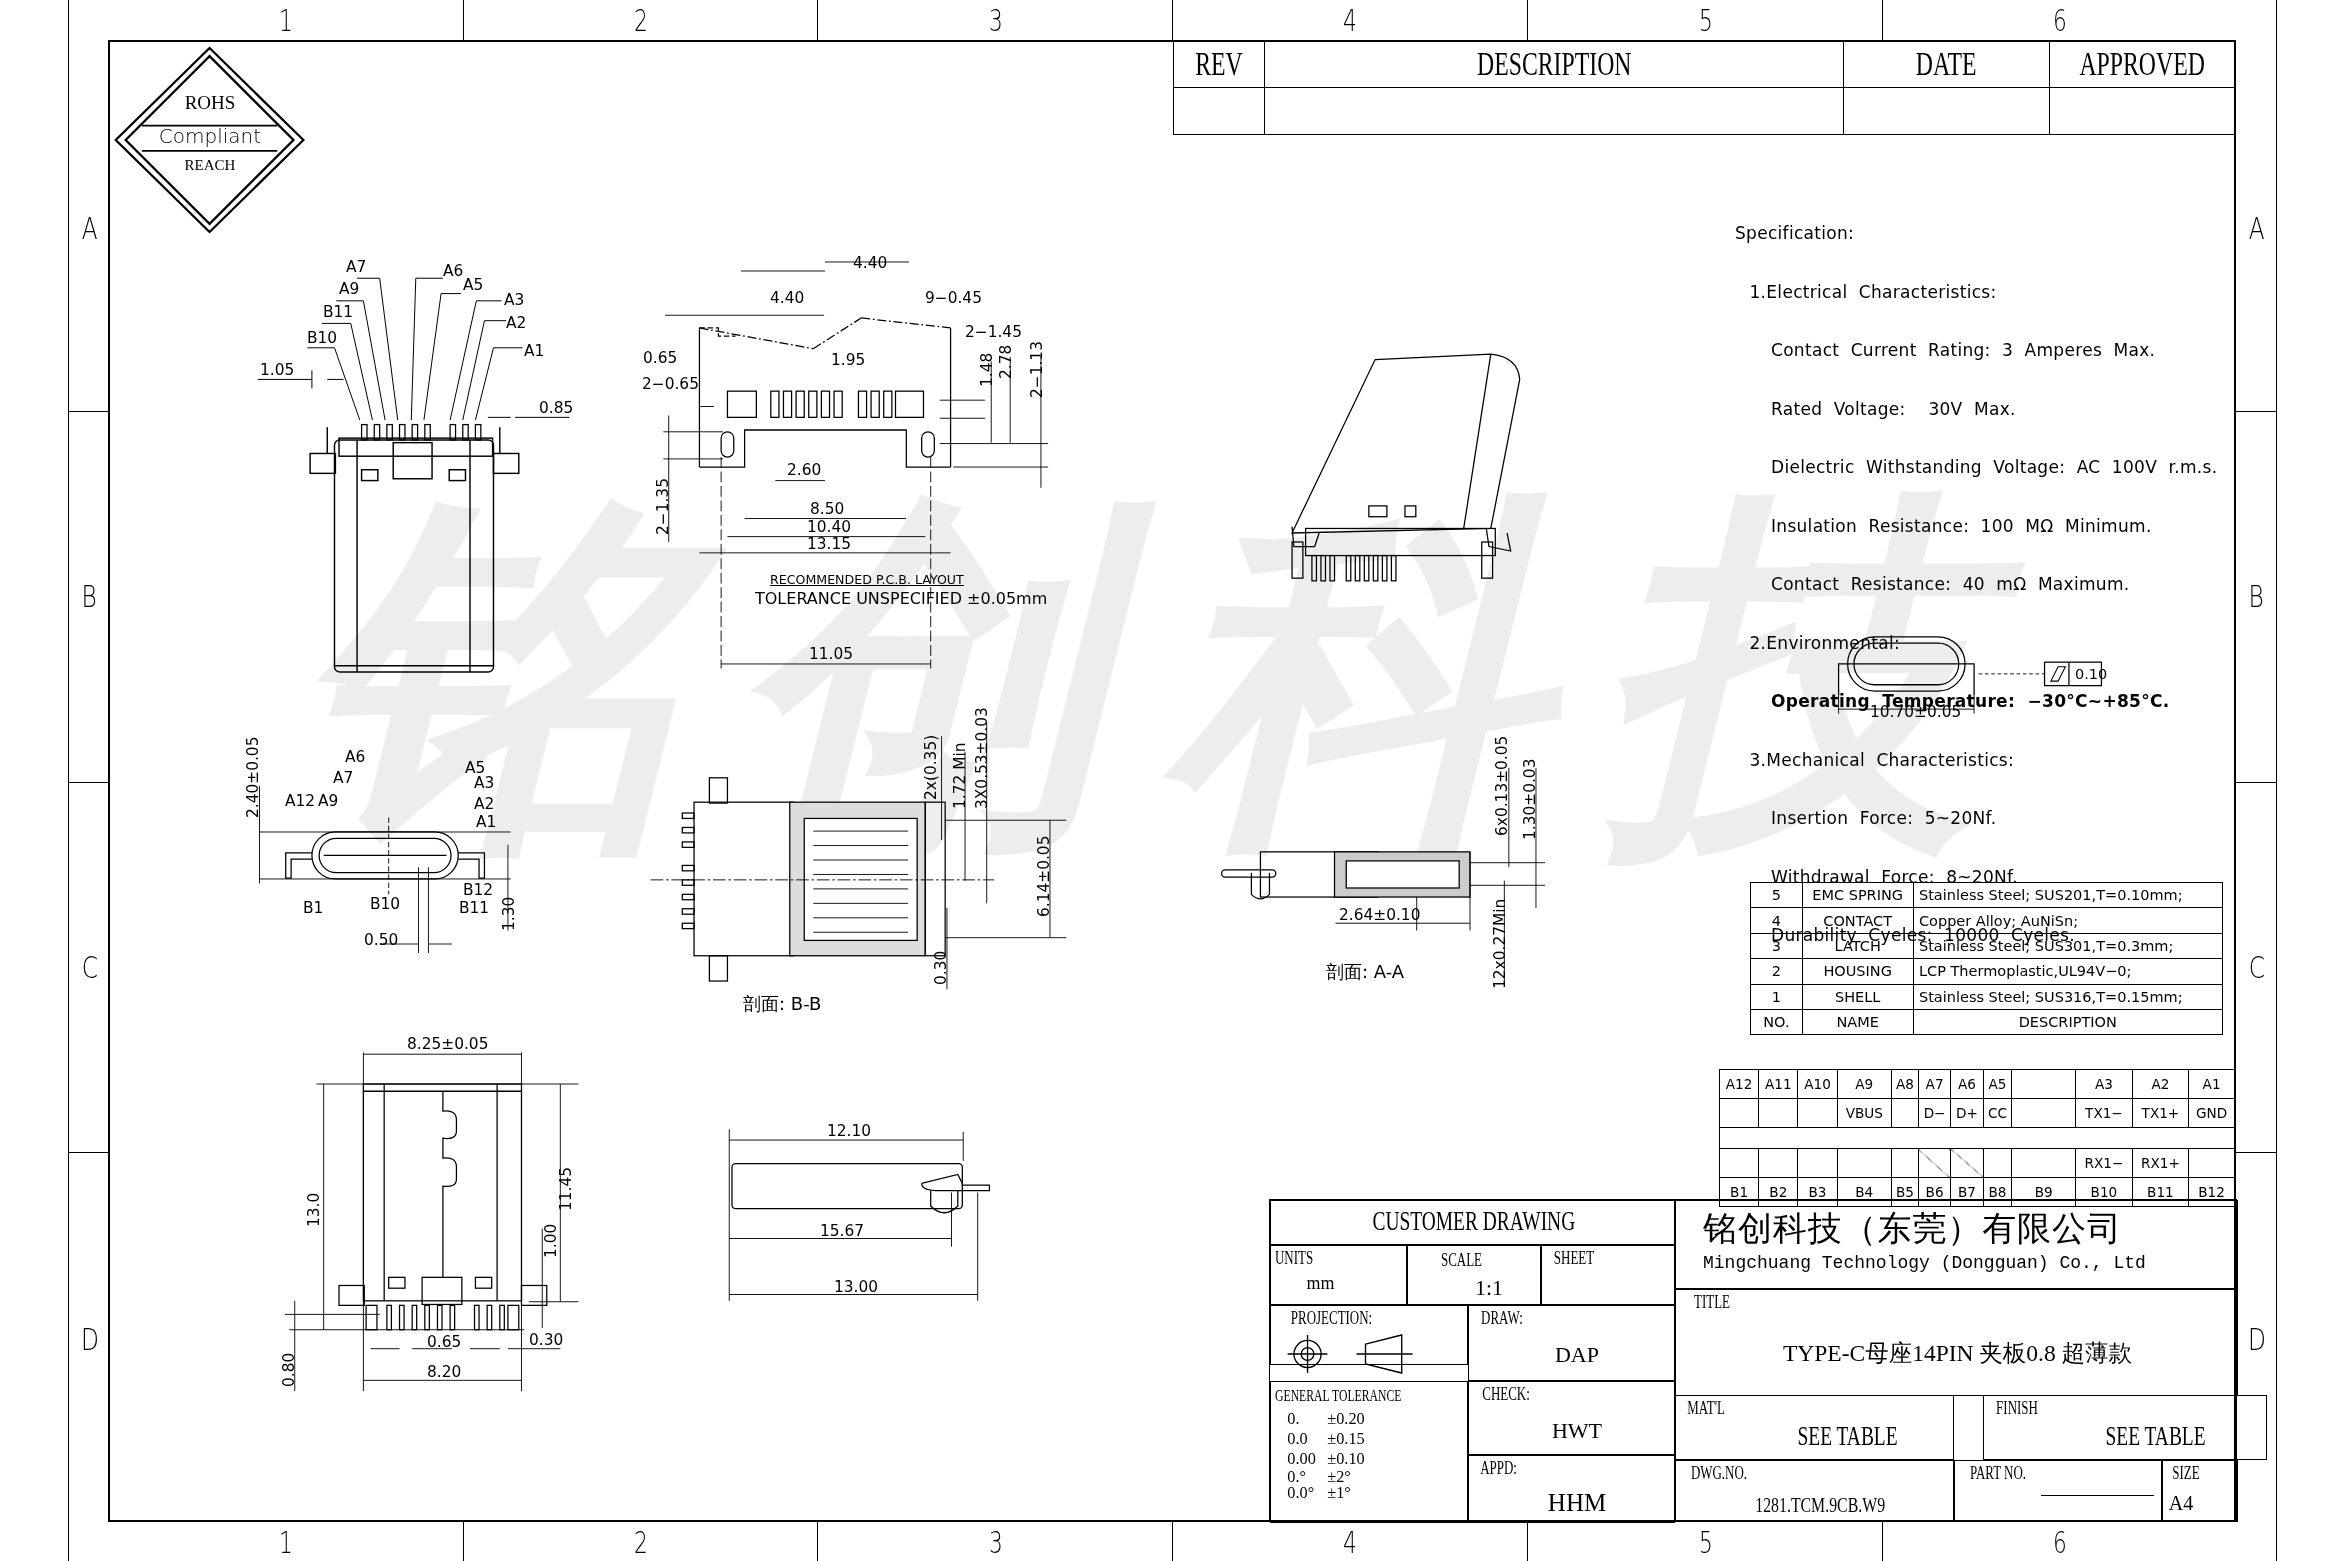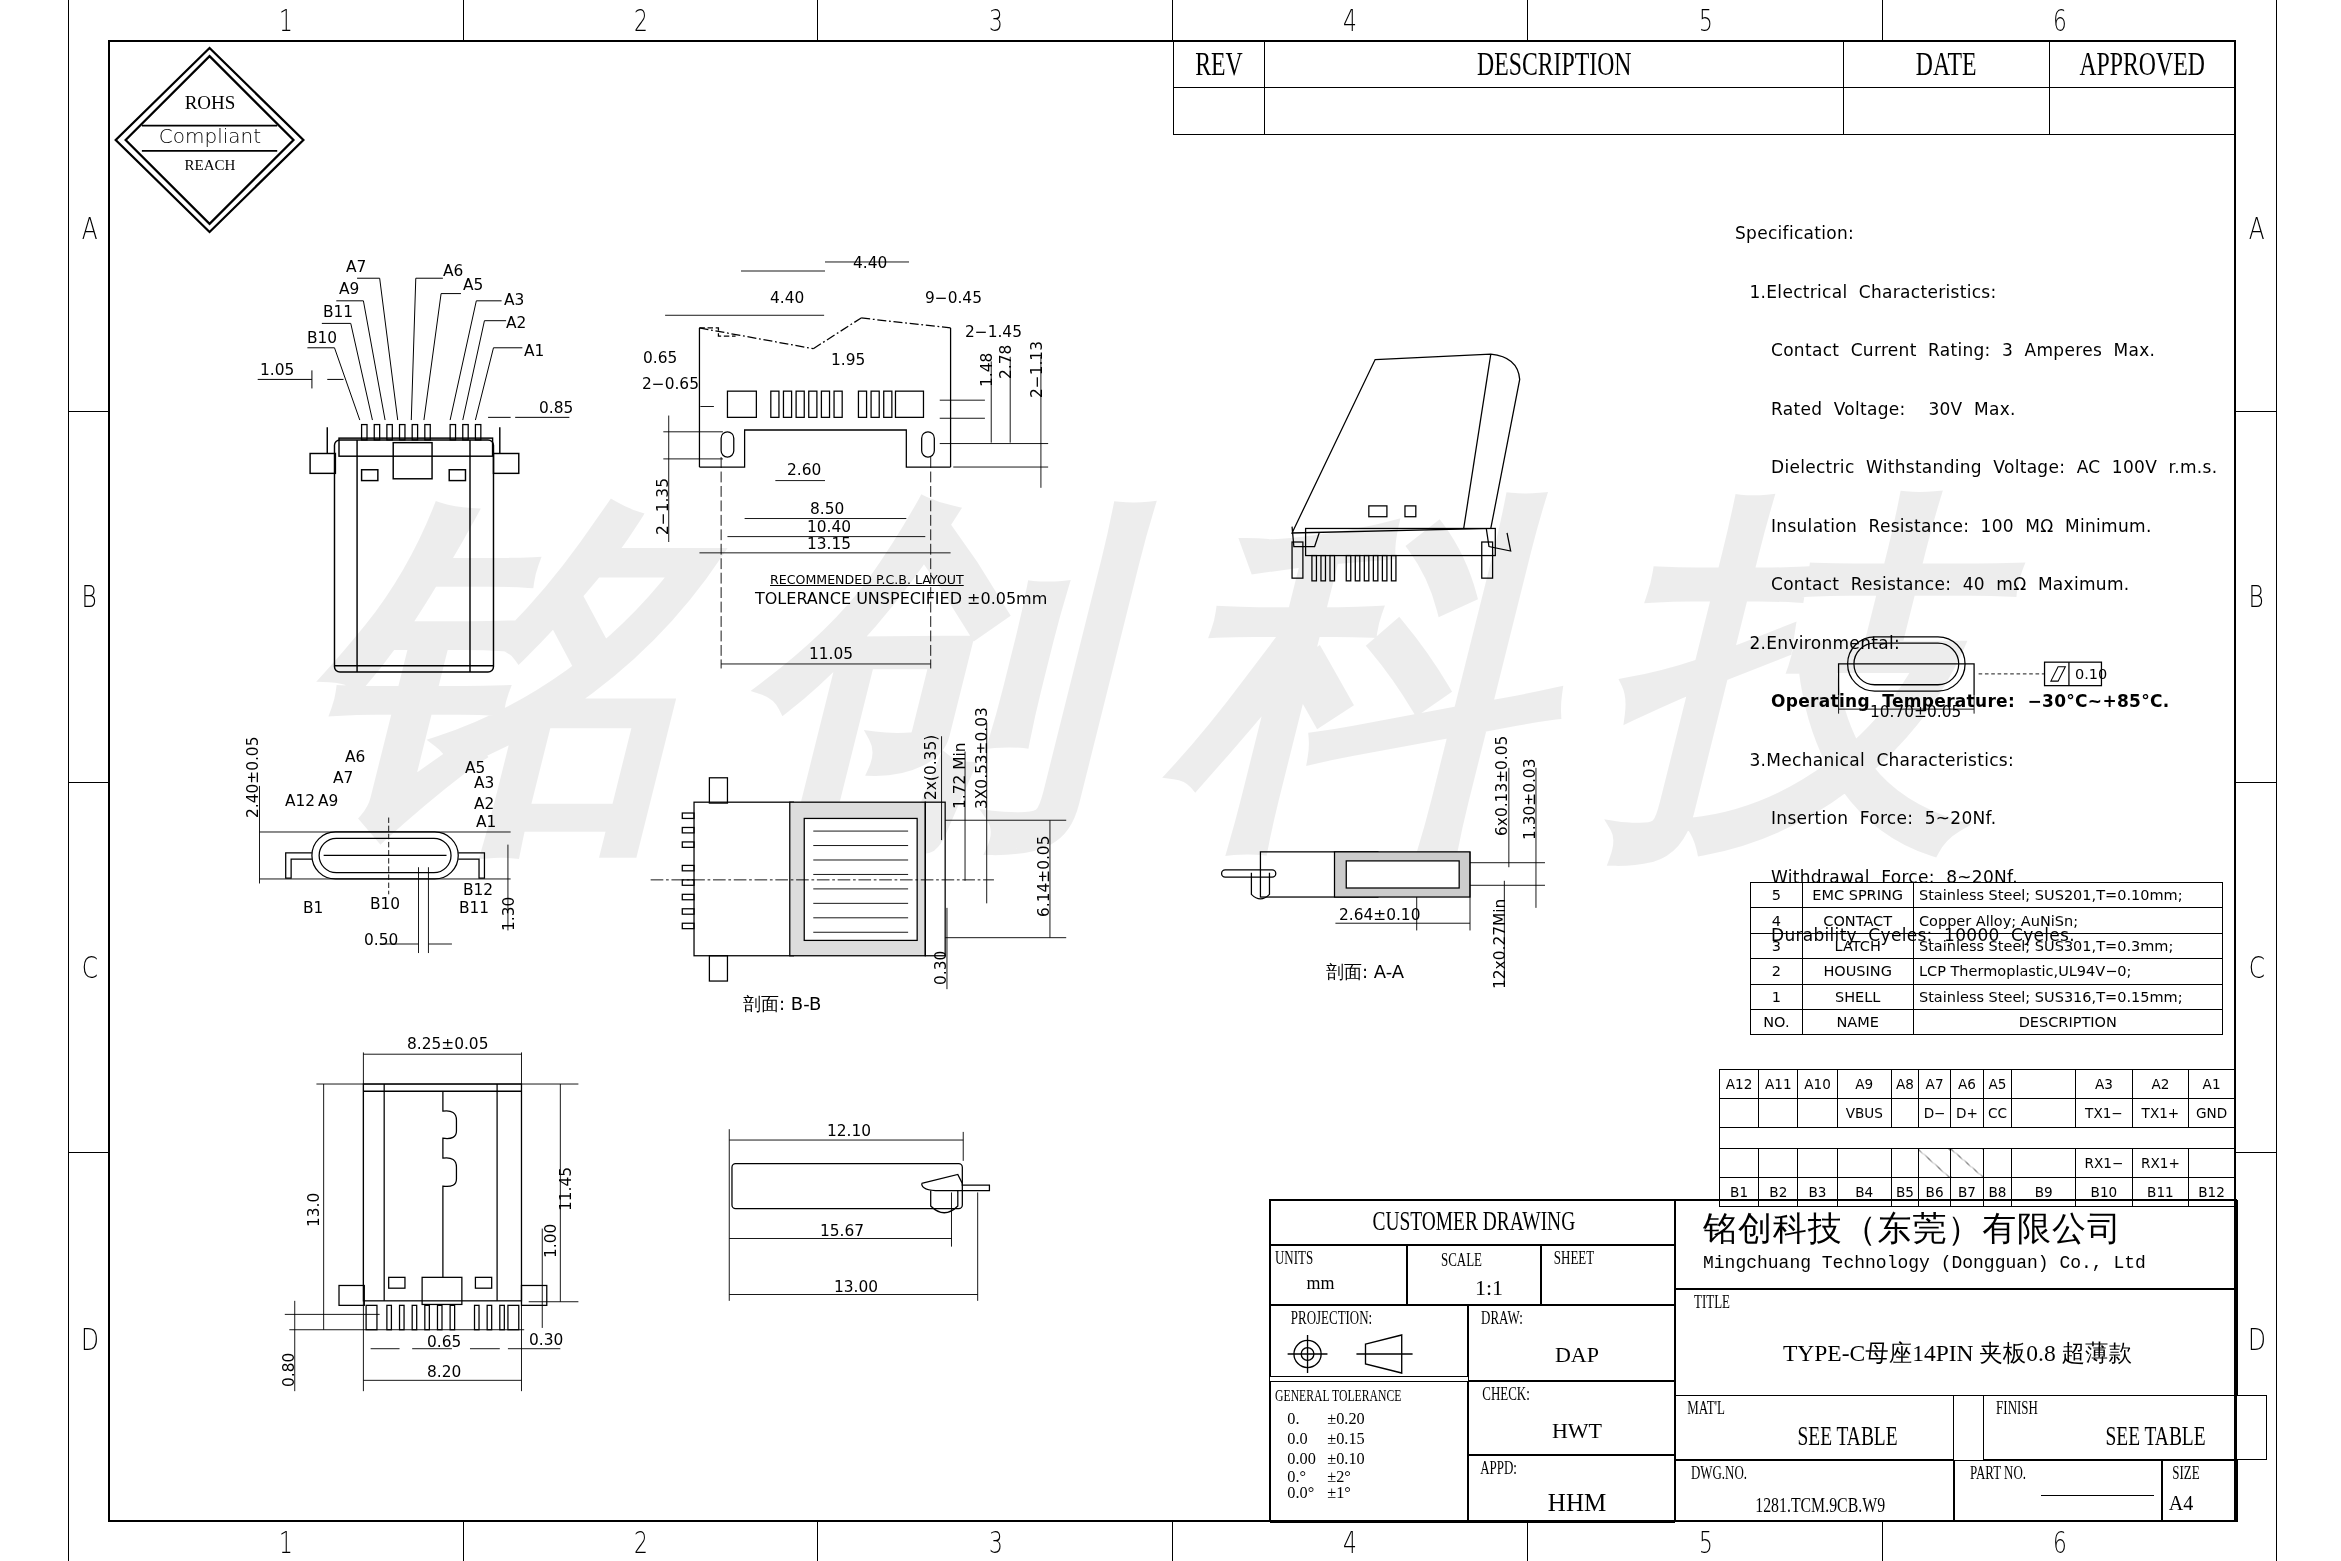--- a/index.html
+++ b/index.html
@@ -563,21 +563,21 @@
     <div class="lbl" style="left:3.6px;top:1.8px;"><span class="narrow" style="transform-origin:left;">UNITS</span></div>
     <div class="val" style="left:0;width:99px;top:27px;font-size:18px;">mm</div>
   </div>
   <div class="cell" style="left:137px;top:45px;width:134px;height:60px;">
     <div class="lbl" style="left:25px;top:3.6px;"><span class="narrow">SCALE</span></div>
     <div class="val" style="left:36px;width:90px;top:29px;">1:1</div>
   </div>
   <div class="cell" style="left:271px;top:45px;width:134px;height:60px;">
     <div class="lbl" style="left:3.6px;top:1.8px;"><span class="narrow">SHEET</span></div>
   </div>
-  <div class="cell" style="left:0;top:105px;width:198px;height:72px;">
+  <div class="cell" style="left:0;top:105px;width:198px;height:60px;">
     <div class="lbl" style="left:3.6px;top:1.8px;"><span class="narrow">PROJECTION:</span></div>
     <svg class="abs" style="left:12.6px;top:27px;" width="163" height="42" viewBox="0 0 180 46" fill="none" stroke="#000" stroke-width="1.5">
       <circle cx="26" cy="23" r="15"></circle>
         <circle cx="26" cy="23" r="7"></circle>
       <line x1="4" y1="23" x2="48" y2="23"></line>
         <line x1="26" y1="2" x2="26" y2="44"></line>
       <polygon points="90,12 130,2 130,44 90,34"></polygon>
         <line x1="80" y1="23" x2="142" y2="23"></line>
     </svg>
   </div>

